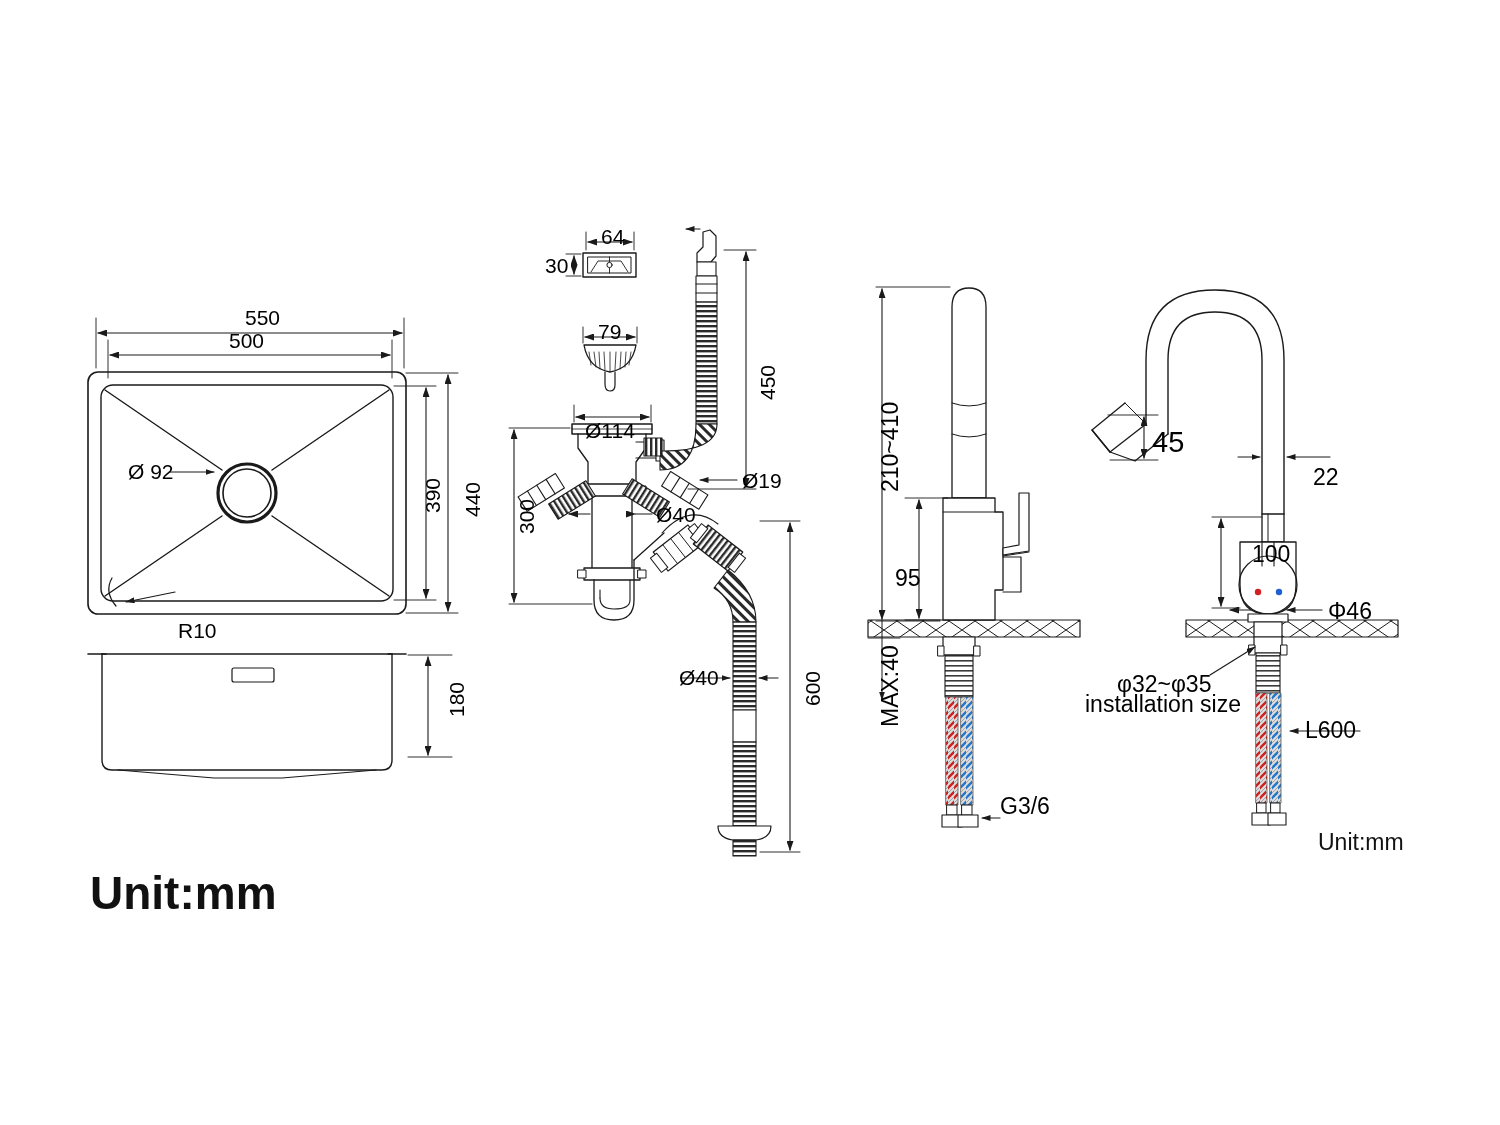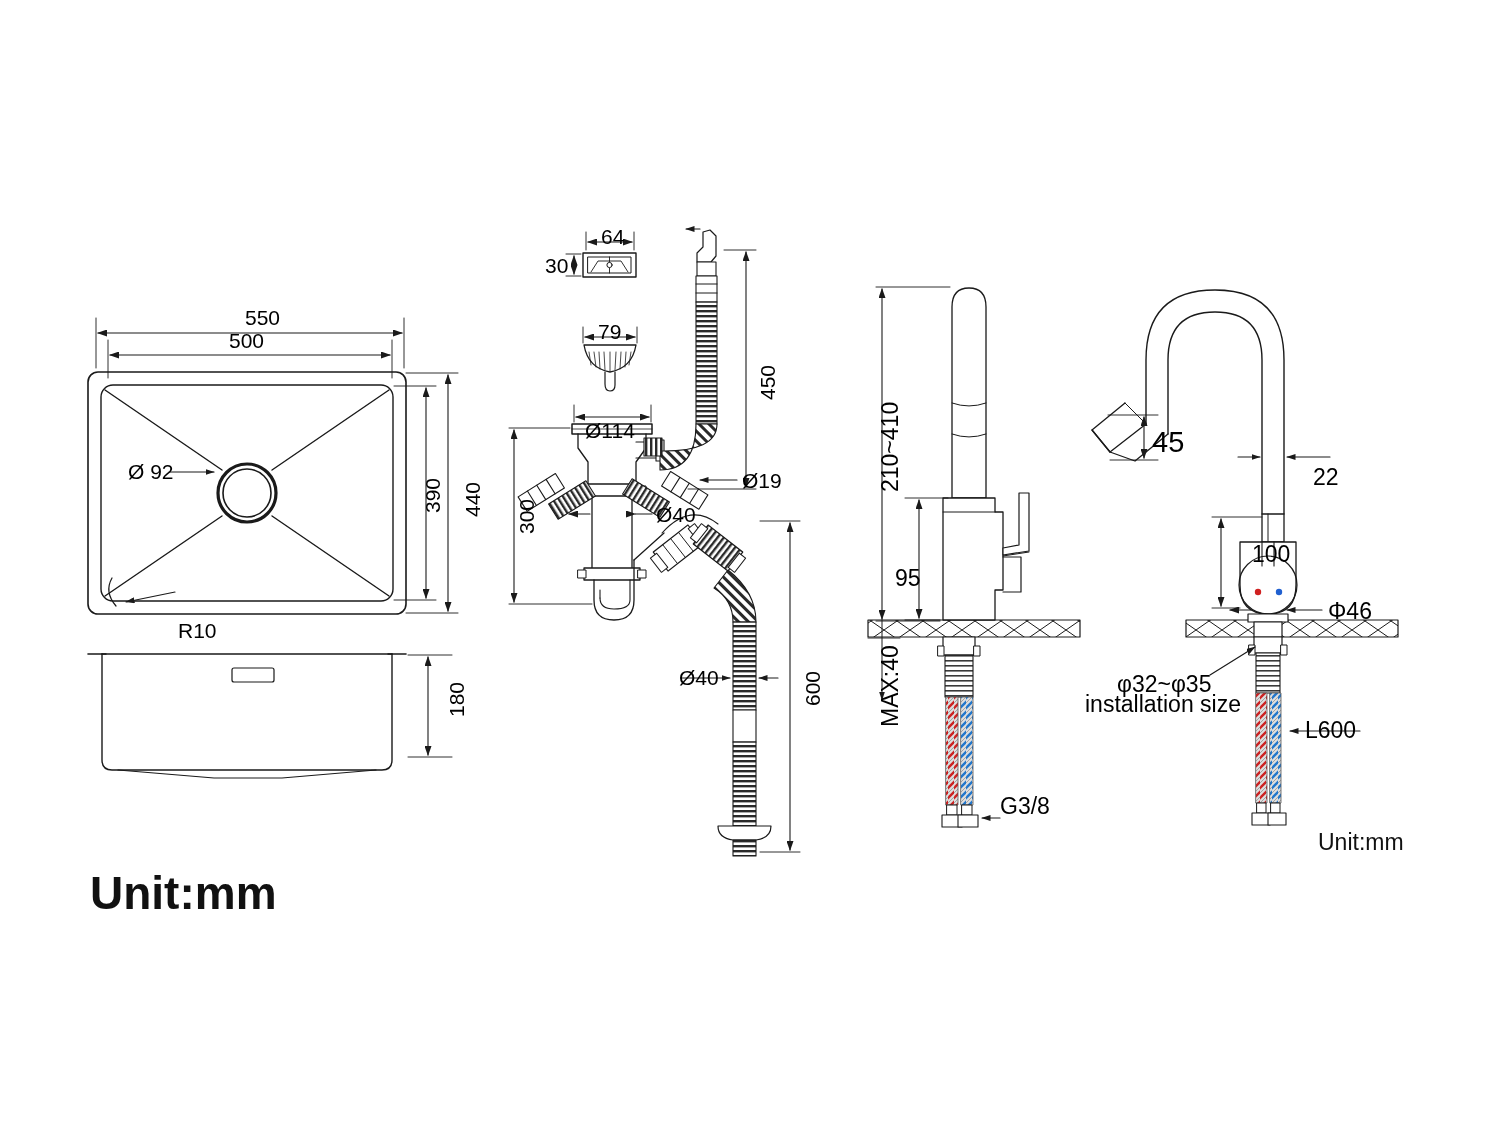--- a/index.html
+++ b/index.html
@@ -435,21 +435,21 @@
   <div class="lbl vert" style="left:757px; top:400px;">450</div>
   <div class="lbl" style="left:742px; top:470px;">Ø19</div>
   <div class="lbl vert" style="left:516px; top:534px;">300</div>
   <div class="lbl" style="left:656px; top:504px;">Ø40</div>
   <div class="lbl" style="left:679px; top:667px;">Ø40</div>
   <div class="lbl vert" style="left:802px; top:706px;">600</div>
 
   <div class="lbl vert" style="left:878px; top:492px; font-size:23px;">210~410</div>
   <div class="lbl" style="left:895px; top:566px; font-size:23px;">95</div>
   <div class="lbl vert" style="left:878px; top:727px; font-size:23px;">MAX:40</div>
-  <div class="lbl" style="left:1000px; top:794px; font-size:23px;">G3/8</div>
+  <div class="lbl" style="left:1000px; top:794px; font-size:23px;">G3/6</div>
 
   <div class="lbl" style="left:1152px; top:427px; font-size:29px;">45</div>
   <div class="lbl" style="left:1305px; top:465px; font-size:23px;margin-left:8px;">22</div>
   <div class="lbl" style="left:1212px; top:542px; font-size:23px;margin-left:40px;">100</div>
   <div class="lbl" style="left:1328px; top:599px; font-size:23px;">Φ46</div>
   <div class="lbl" style="left:1117px; top:672px; font-size:23px;">φ32~φ35</div>
   <div class="lbl" style="left:1085px; top:692px; font-size:23px;">installation size</div>
   <div class="lbl" style="left:1305px; top:718px; font-size:23px;">L600</div>
 
   <div class="unit-big" style="left:90px; top:866px;">Unit:mm</div>

